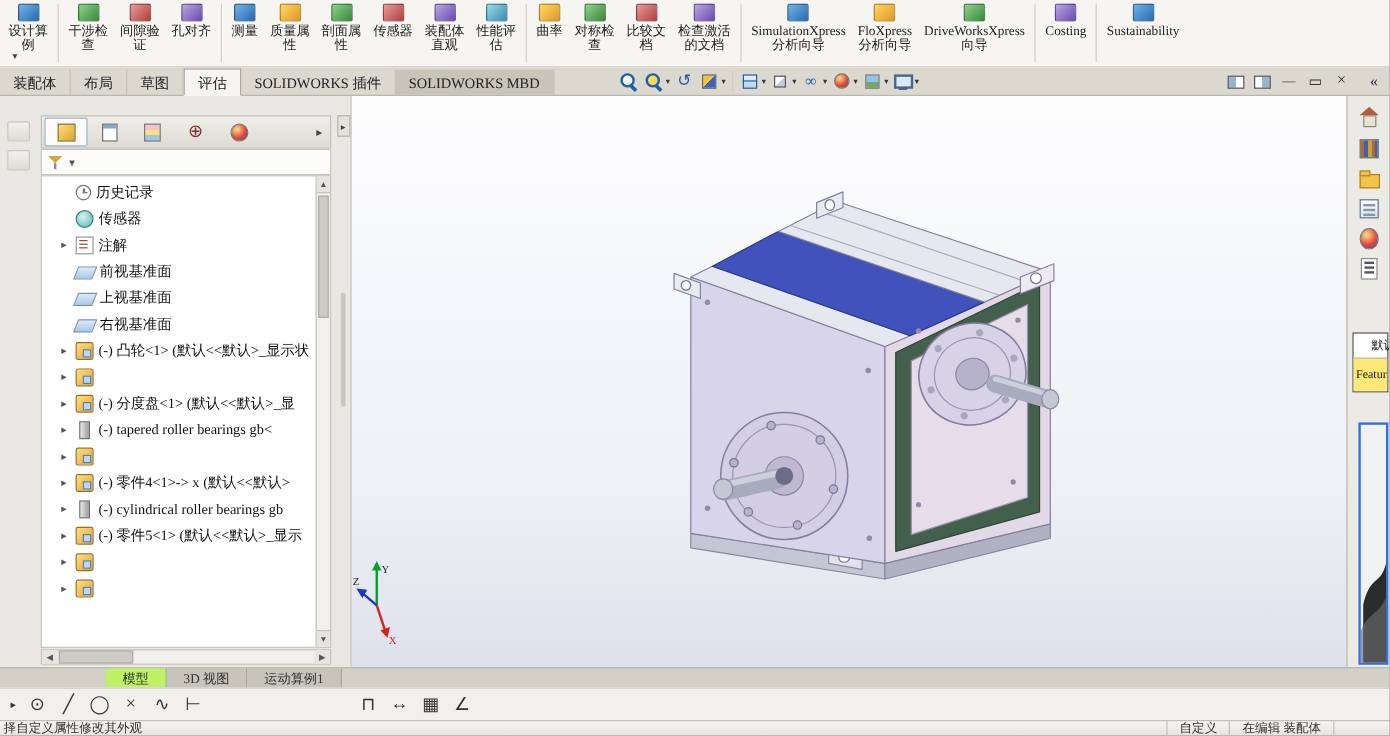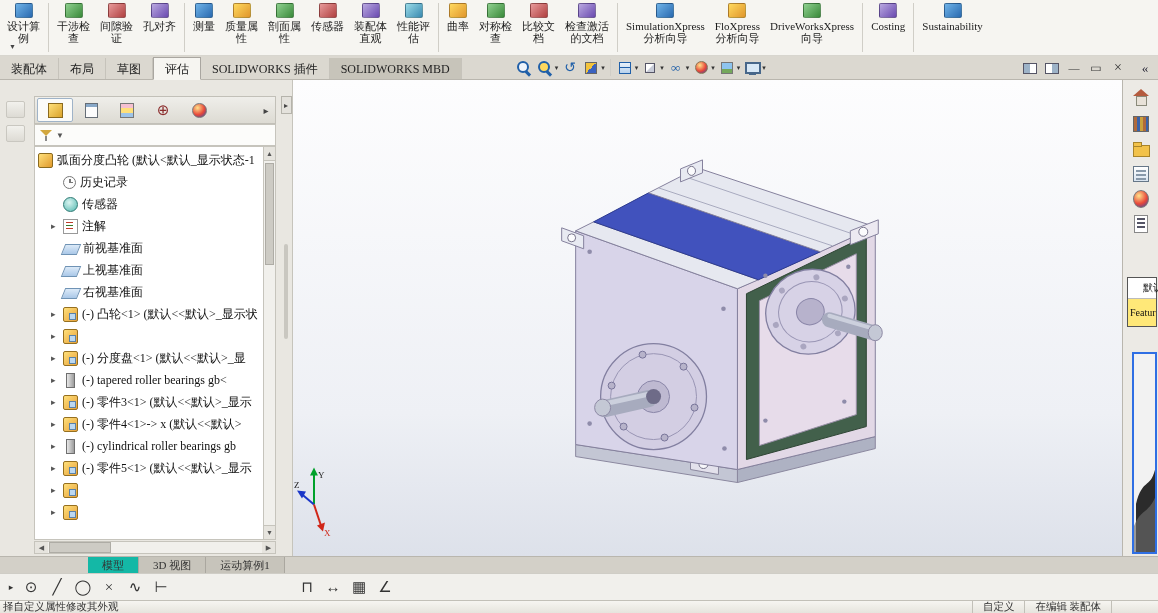--- a/index.html
+++ b/index.html
@@ -118,21 +118,21 @@
   .tp-props::before{content:"";position:absolute;inset:3px 6px;background:#fff;border:1px solid #888}
   .tp-props::after{content:"";position:absolute;left:9px;top:6px;width:8px;height:1.5px;background:#556;box-shadow:0 4px 0 #556,0 8px 0 #556}
   #tp-popup{position:absolute;left:4px;top:197px;width:30px;border:1px solid #555;background:#fff;font-size:10px;color:#111;box-sizing:border-box}
   .tpop-line1{padding:3px 15px;white-space:nowrap;overflow:hidden}
   .tpop-yellow{background:#ffe878;padding:8px 2px;white-space:nowrap;overflow:hidden;border-top:1px solid #bbb}
   #tp-preview{position:absolute;left:9px;top:272px;width:25px;height:202px;background:#fff;border:2px solid #2f6fe4;box-sizing:border-box;overflow:hidden}
   
   #doctabs{position:absolute;left:0;top:556px;width:1158px;height:17px;background:#d3d0c8;border-top:1px solid #b9b6ae;
            display:flex;align-items:stretch;padding-left:88px;box-sizing:border-box}
   .dtab{padding:1px 14px;font-size:11px;display:flex;align-items:center;border-right:1px solid #aaa79f;background:#c7c4bb;color:#333;white-space:nowrap}
-  .dtab.active{background:#14b8a6}
+  .dtab.active{background:#bef264}
   #tools{position:absolute;left:0;top:573px;width:1158px;height:27px;background:#f1f0ec;border-top:1px solid #cfcdc6;
          display:flex;align-items:center;padding-left:4px;box-sizing:border-box}
   .tool{width:26px;height:23px;display:flex;align-items:center;justify-content:center;color:#333;font-size:15px}
   .tool[data-name="flyout-arrow"]{width:14px;font-size:9px}
   .tspacer{width:120px}
   #statusbar{position:absolute;left:0;top:600px;width:1158px;height:13px;background:linear-gradient(#f6f5f1,#e6e4dd);
              border-top:1px solid #c2c0b8;display:flex;align-items:center;font-size:10.5px;color:#333;box-sizing:border-box}
   #sbleft{padding-left:3px;white-space:nowrap}
   #sbright{margin-left:auto;display:flex;height:100%;align-items:center}
   .sbcell{border-left:1px solid #c2c0b8;padding:0 10px;white-space:nowrap;height:100%;display:flex;align-items:center}
@@ -313,24 +313,20 @@
           <div class="ft ft2" data-name="configurationmanager-tab"></div>
           <div class="ft ft3" data-name="dimxpertmanager-tab"></div>
           <div class="ft ft4" data-name="displaymanager-tab"></div>
           <div class="ftmore" data-name="panel-tabs-overflow-arrow">▸</div>
         </div>
       <div id="filterrow" data-name="feature-tree-filter">
         <span class="funnel" data-name="filter-funnel-icon"></span>
         <span class="fdd" data-name="filter-dropdown-arrow-icon">▼</span>
       </div>
       <div id="tree" data-name="feature-tree">
-          <div class="trow root" data-name="feature-tree-root-item">
-            <span class="ti ti-assembly" data-name="assembly-icon"></span>
-            <span class="tlabel" data-name="feature-tree-root-label">弧面分度凸轮 (默认&lt;默认_显示状态-1</span>
-          </div>
           <div class="trow" data-name="tree-item">
             <span class="tarrow" data-name="arrow-spacer"></span>
             <span class="ti ti-history" data-name="history-icon"></span>
             <span class="tlabel" data-name="tree-item-label">历史记录</span>
           </div>
           <div class="trow" data-name="tree-item">
             <span class="tarrow" data-name="arrow-spacer"></span>
             <span class="ti ti-sensor" data-name="sensor-icon"></span>
             <span class="tlabel" data-name="tree-item-label">传感器</span>
           </div>
@@ -369,21 +365,20 @@
             <span class="tlabel" data-name="tree-item-label">(-) 分度盘&lt;1&gt; (默认&lt;&lt;默认&gt;_显</span>
           </div>
           <div class="trow" data-name="tree-item">
             <span class="tarrow" data-name="expand-arrow-icon">▸</span>
             <span class="ti ti-bolt" data-name="bolt-icon"></span>
             <span class="tlabel" data-name="tree-item-label">(-) tapered roller bearings gb&lt;</span>
           </div>
           <div class="trow" data-name="tree-item">
             <span class="tarrow" data-name="expand-arrow-icon">▸</span>
             <span class="ti ti-part" data-name="part-icon"></span>
-            <span class="tlabel" data-name="tree-item-label">(-) 零件3&lt;1&gt; (默认&lt;&lt;默认&gt;_显示</span>
           </div>
           <div class="trow" data-name="tree-item">
             <span class="tarrow" data-name="expand-arrow-icon">▸</span>
             <span class="ti ti-part" data-name="part-icon"></span>
             <span class="tlabel" data-name="tree-item-label">(-) 零件4&lt;1&gt;-&gt; x (默认&lt;&lt;默认&gt;</span>
           </div>
           <div class="trow" data-name="tree-item">
             <span class="tarrow" data-name="expand-arrow-icon">▸</span>
             <span class="ti ti-bolt" data-name="bolt-icon"></span>
             <span class="tlabel" data-name="tree-item-label">(-) cylindrical roller bearings gb</span>

